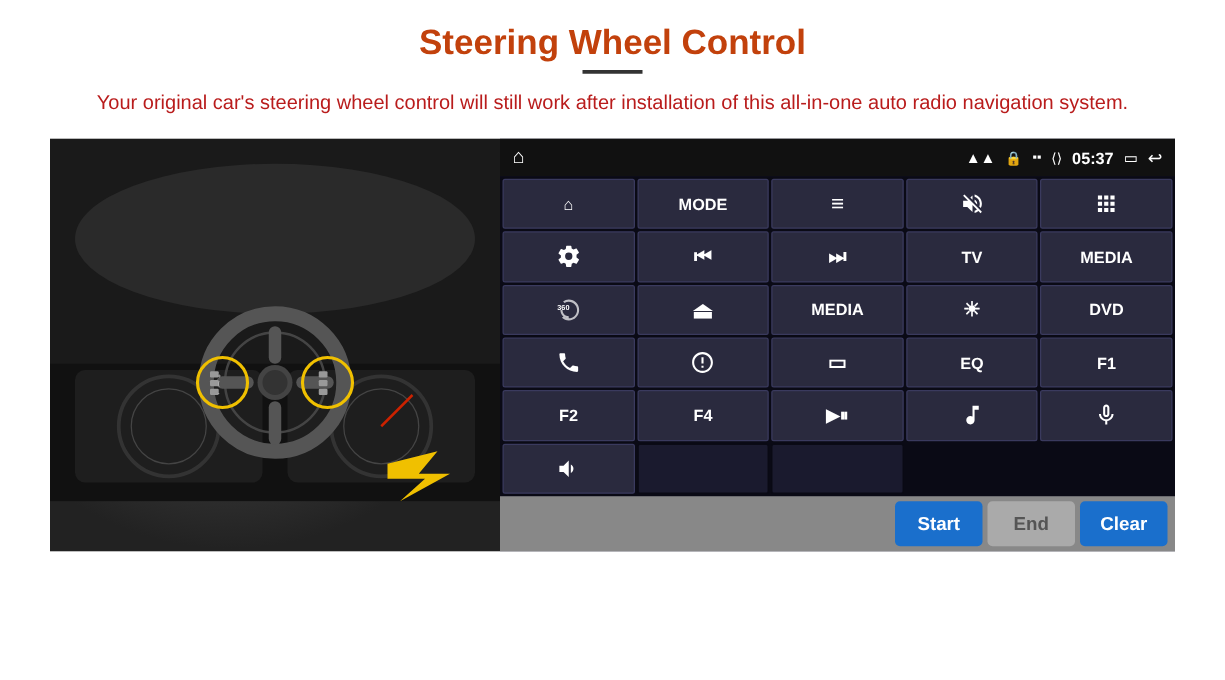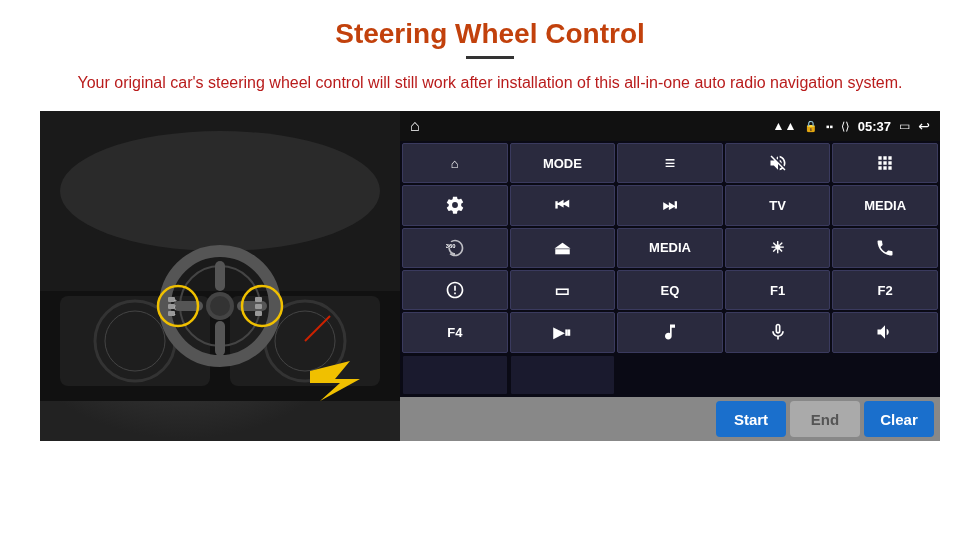--- a/index.html
+++ b/index.html
@@ -252,20 +252,23 @@
         </div>
         <div class="btn">
             <span style="font-size:18px;">⏏</span>
           </div>
         <div class="btn">
             <span>MEDIA</span>
           </div>
         <div class="btn">
             <span style="font-size:16px;">☀</span>
           </div>
+        <div class="btn">
+            <span>DVD</span>
+          </div>
 
         <div class="btn">
           <svg viewBox="0 0 24 24">
               <path d="M6.62 10.79c1.44 2.83 3.76 5.14 6.59 6.59l2.2-2.2c.27-.27.67-.36 1.02-.24 1.12.37 2.33.57 3.57.57.55 0 1 .45 1 1V20c0 .55-.45 1-1 1-9.39 0-17-7.61-17-17 0-.55.45-1 1-1h3.5c.55 0 1 .45 1 1 0 1.25.2 2.45.57 3.57.11.35.03.74-.25 1.02l-2.2 2.2z" fill="#fff"></path>
             </svg>
         </div>
         <div class="btn">
           <svg viewBox="0 0 24 24">
               <path d="M12 2C6.48 2 2 6.48 2 12s4.48 10 10 10 10-4.48 10-10S17.52 2 12 2zm0 18c-4.42 0-8-3.58-8-8s3.58-8 8-8 8 3.58 8 8-3.58 8-8 8zm-1-13h2v6h-2zm0 8h2v2h-2z" fill="#fff"></path>
             </svg>

